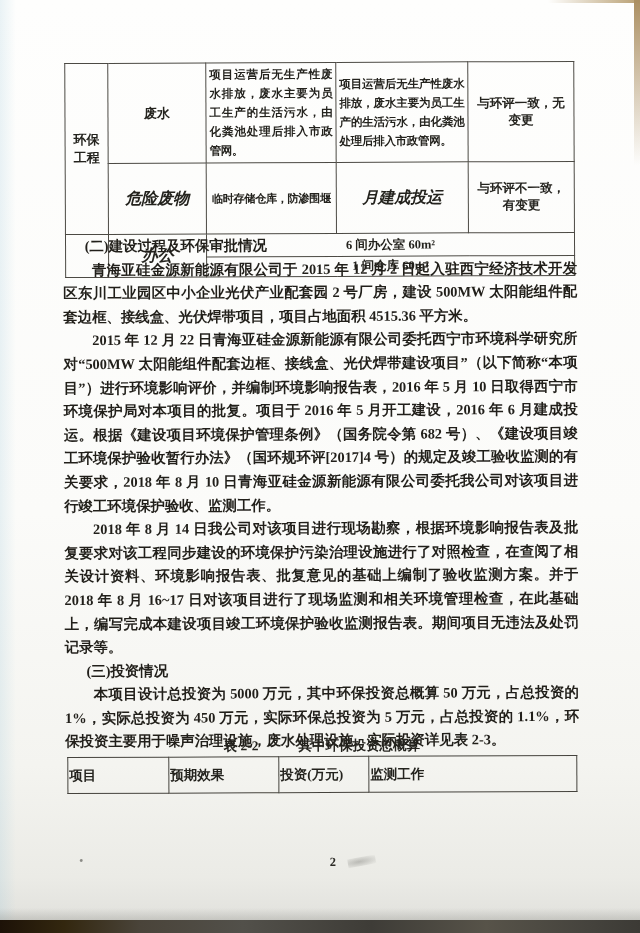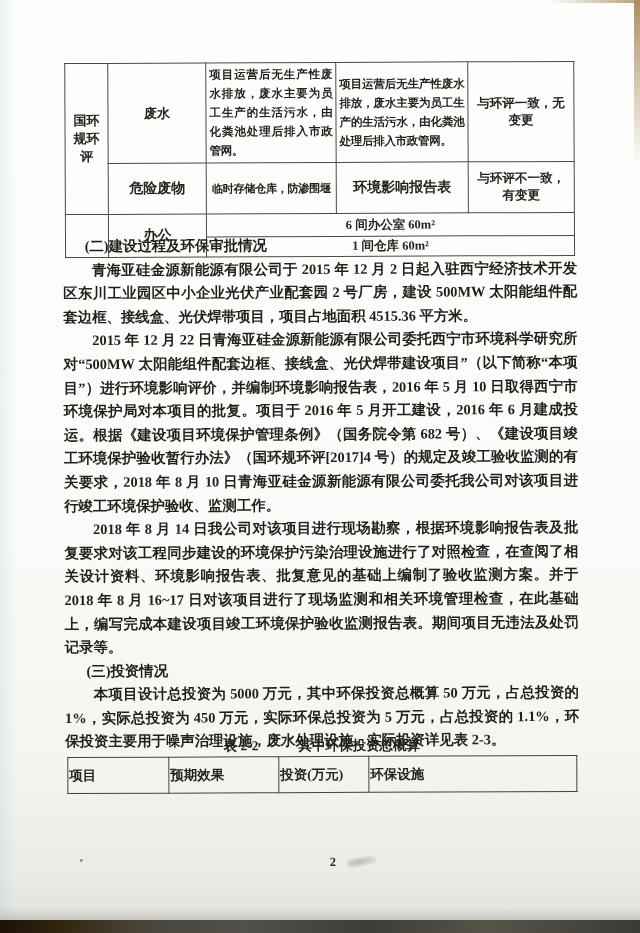--- a/index.html
+++ b/index.html
@@ -44,22 +44,22 @@
   }
   .t1 td {
     border:1.3px solid #4c4a44; text-align:center; vertical-align:middle;
     padding:1px 4px; overflow:hidden;
   }
   .t1 td.long {
     text-align:justify; padding:2px 3px;
     font-size:11.5px; letter-spacing:-0.3px; line-height:19px;
   }
   .t1 td.hw { font-size:11.2px; letter-spacing:-0.4px; white-space:nowrap; padding:6px 2px; }
-  .t1 td.mid { font-size:14px; }
-  .t1 td.cmp { font-size:12.5px; line-height:17px; padding:8px 6px; }
+  .t1 td.mid { font-size:16px;font-style:italic; }
+  .t1 td.cmp { font-size:12.5px; line-height:17px; padding:18px 6px; }
   .t1 tr.r1 { height:90px; }
   .t1 tr.r2 { height:35px; }
   .t1 tr.r3 { height:23px; }
   .t1 tr.r4 { height:17px; }
   .t1 td.office-line { font-size:12.5px; }
 
   
   .bodytext {
     position:absolute; left:64px; top:234px; width:514px;
     font-size:14.4px; line-height:23.6px; color:#211f1a;
@@ -110,30 +110,30 @@
     <table class="t1">
       <colgroup>
         <col style="width:43px">
           <col style="width:98px">
           <col style="width:130px">
           <col style="width:132px">
           <col style="width:106px">
       </colgroup>
       <tbody>
           <tr class="r1">
-        <td rowspan="2">国环规环评</td>
+        <td rowspan="2">环保工程</td>
         <td>废水</td>
         <td class="long">项目运营后无生产性废水排放，废水主要为员工生产的生活污水，由化粪池处理后排入市政管网。</td>
         <td class="long">项目运营后无生产性废水排放，废水主要为员工生产的生活污水，由化粪池处理后排入市政管网。</td>
         <td class="cmp">与环评一致，无变更</td>
       </tr>
       <tr class="r2">
         <td class="mid">危险废物</td>
         <td class="hw">临时存储仓库，防渗围堰</td>
-        <td class="mid">环境影响报告表</td>
+        <td class="mid">月建成投运</td>
         <td class="cmp">与环评不一致，有变更</td>
       </tr>
       <tr class="r3">
         <td rowspan="2"></td>
         <td rowspan="2" class="mid">办公</td>
         <td colspan="3" class="office-line">6 间办公室 60m²</td>
       </tr>
       <tr class="r4">
         <td colspan="3" class="office-line">1 间仓库 60m²</td>
       </tr>
@@ -159,21 +159,21 @@
         <col style="width:101px">
           <col style="width:110px">
           <col style="width:90px">
           <col style="width:208px">
       </colgroup>
       <tbody>
           <tr>
         <td>项目</td>
         <td>预期效果</td>
         <td>投资(万元)</td>
-        <td>环保设施</td>
+        <td>监测工作</td>
       </tr>
     </tbody>
       </table>
 
     <div class="pagenum">2</div>
     <div class="pagenum-smudge"></div>
     <div class="speck" style="left:78px; top:858px;"></div>
   </div>
 
   <div class="bottom-shadow"></div>

